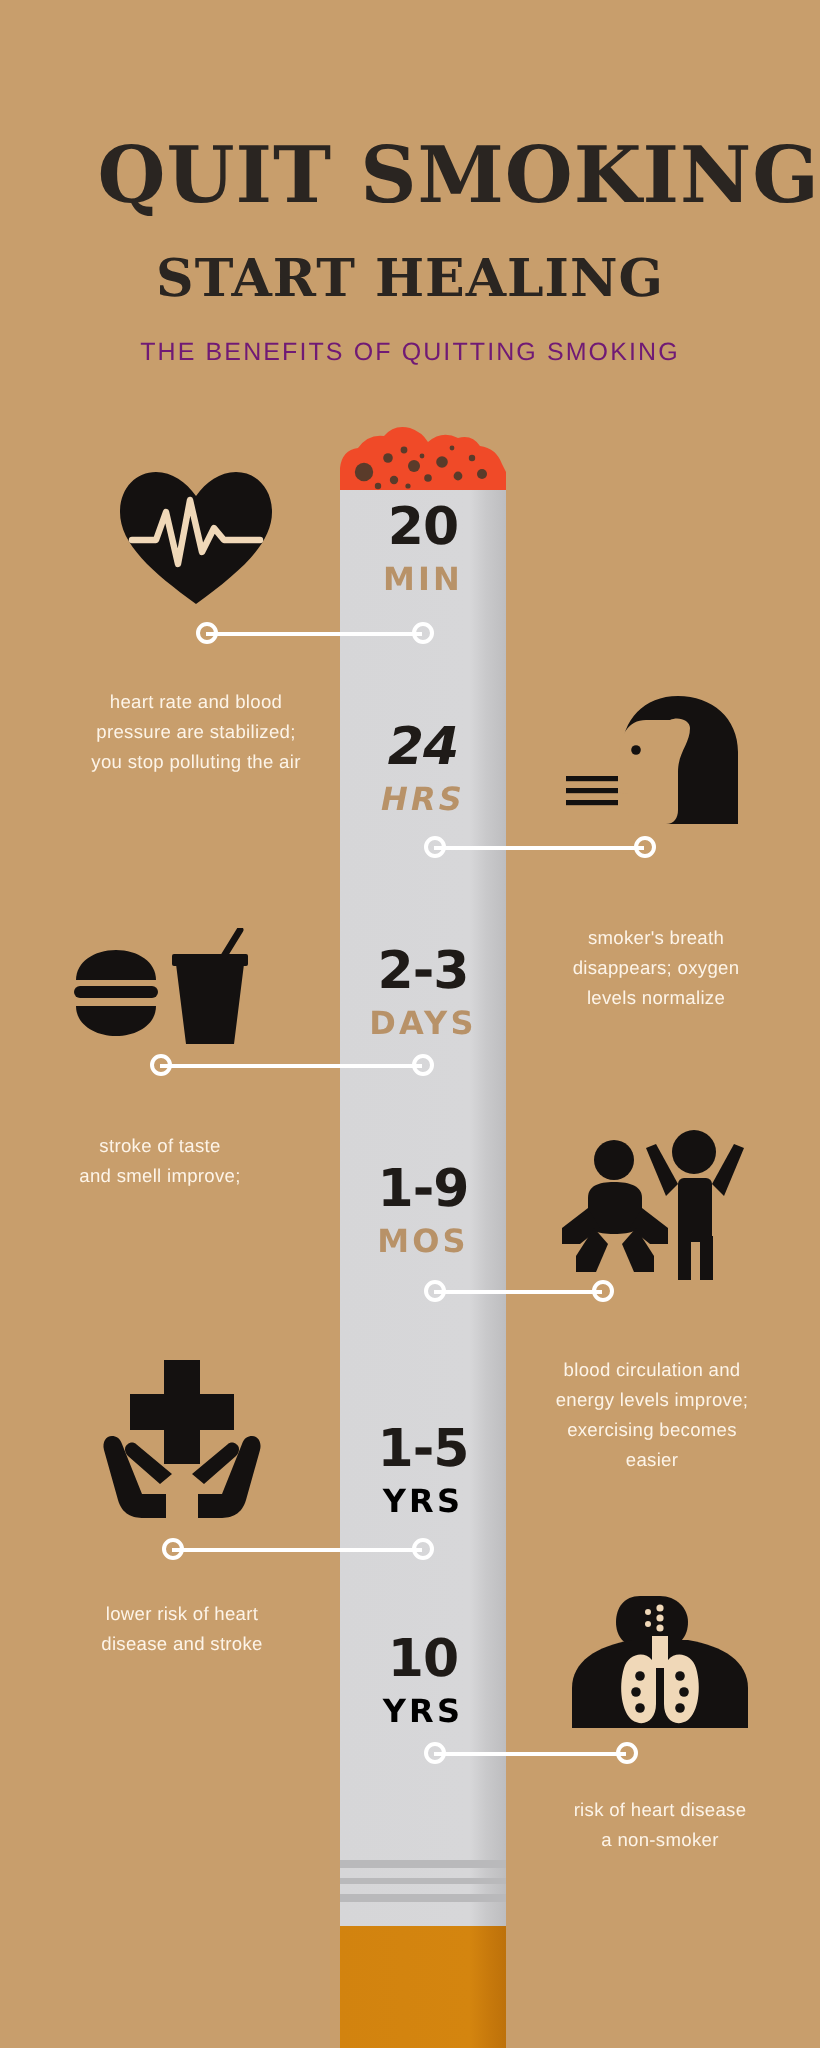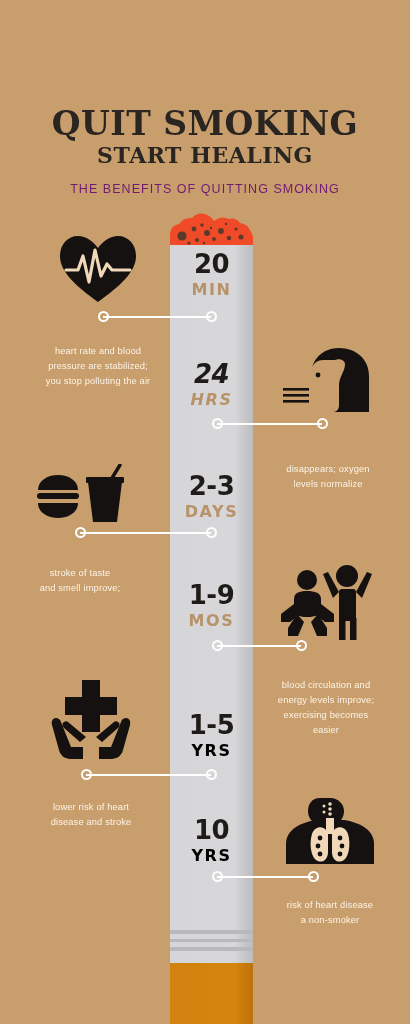--- a/index.html
+++ b/index.html
@@ -21,22 +21,22 @@
   #header { position:absolute; top:0; left:0; width:410px; text-align:center; }
 
   #title-line-1, #title-line-2 {
     font-family:"DejaVu Serif", serif;
     font-weight:bold;
     color:#2a2521;
     letter-spacing:0.5px;
     line-height:1.0;
     white-space:nowrap;
   }
-  #title-line-1 { font-size:33px; margin-top:107px; }
-  #title-line-2 { font-size:22px; margin-top:4px; }
+  #title-line-1 { font-size:39px; margin-top:69px;text-align:right; }
+  #title-line-2 { font-size:26px; margin-top:19px; }
 
   #subtitle {
     font-size:12.5px;
     letter-spacing:1.05px;
     color:#701a75;
     margin-top:16px;
     white-space:nowrap;
   }
 
   
@@ -220,20 +220,21 @@
       <path d="M40 14 C30 14 26 24 27 33 L27 42 L24 50 L31 51 L31 60
                C31 64 34 66 39 66 L50 66 C54 66 56 63 56 59 L56 40
                C56 30 62 26 62 18 C62 14 56 12 52 14 Z" fill="#c89e6c"></path>
       <circle cx="35" cy="29" r="2.4" fill="#141110"></circle>
       <rect x="0" y="42" width="26" height="2.6" fill="#141110"></rect>
       <rect x="0" y="48" width="26" height="2.6" fill="#141110"></rect>
       <rect x="0" y="54" width="26" height="2.6" fill="#141110"></rect>
     </svg>
   </div>
   <div style="margin-top:48px;">
+    <div class="txt">smoker's breath</div>
     <div class="txt">disappears; oxygen</div>
     <div class="txt">levels normalize</div>
   </div>
 </div>
 
 <div class="callout" style="left:0px;top:462px;width:160px;">
   <div class="icon-wrap" style="height:62px;">
     <svg width="92" height="60" viewBox="0 0 92 60" aria-hidden="true">
 
       <path d="M4 26 C4 17 13 11 24 11 C35 11 44 17 44 26 L4 26 Z" fill="#141110"></path>

